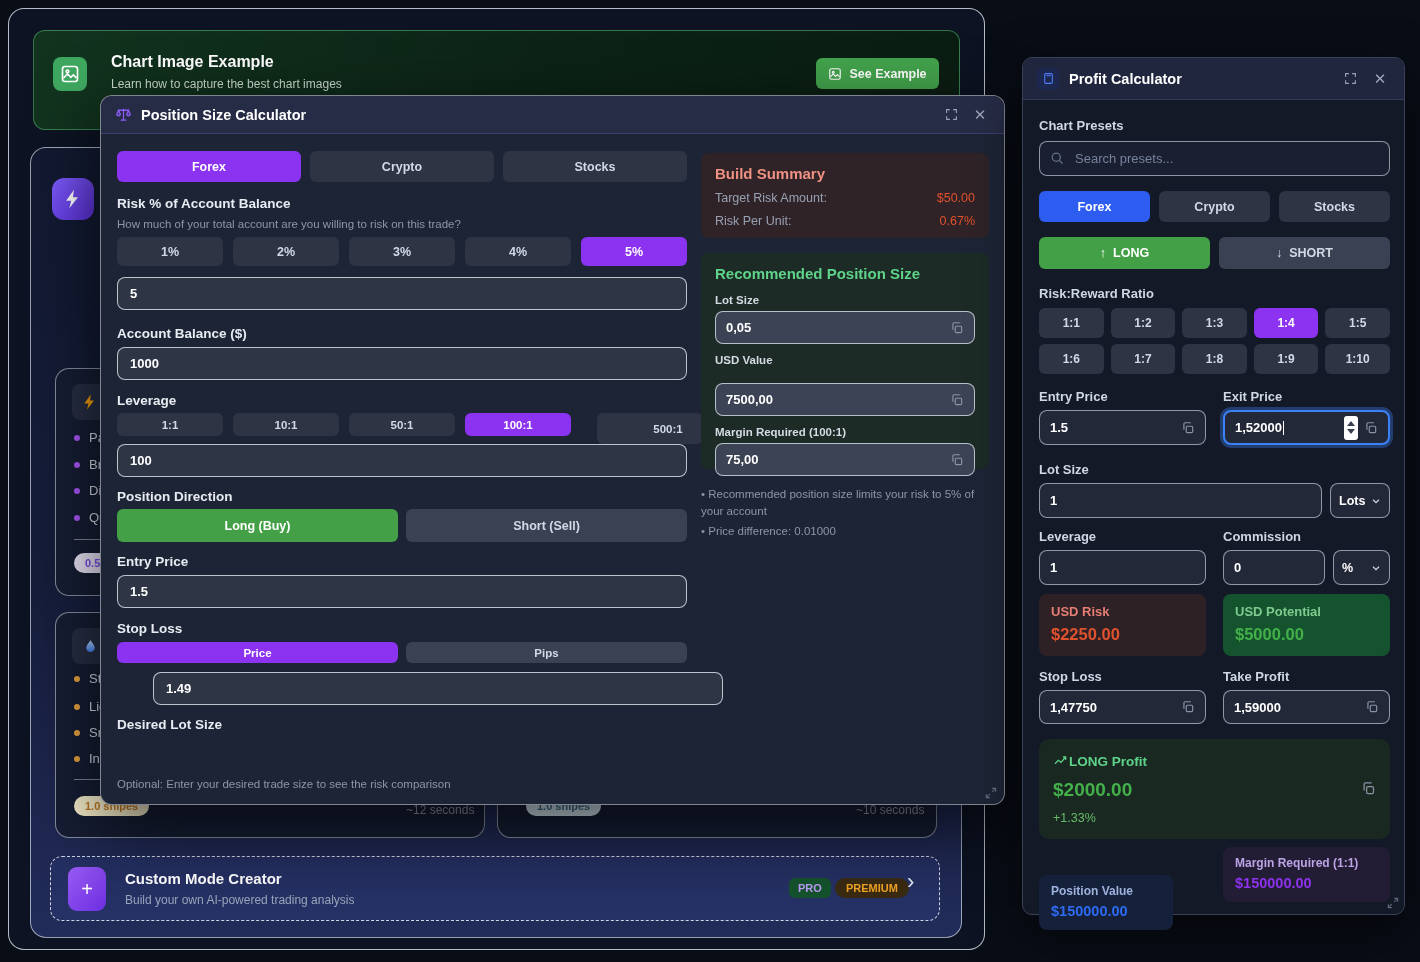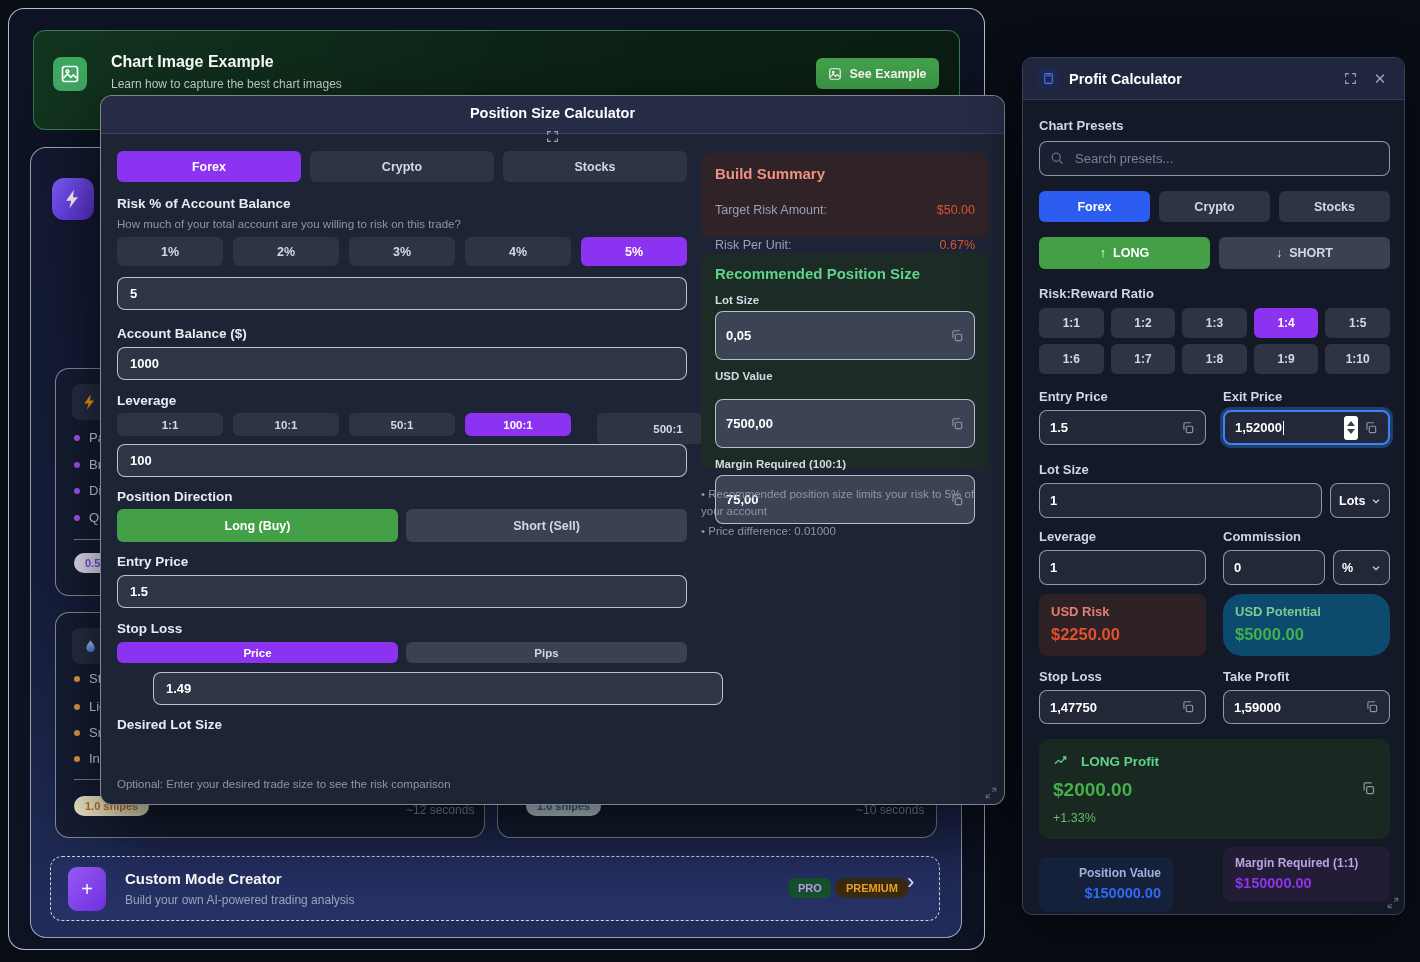--- a/index.html
+++ b/index.html
@@ -47,46 +47,46 @@
   .custom-title{left:74px;top:13px;font-size:15px;font-weight:bold;color:#fff;}
   .custom-sub{left:74px;top:36px;font-size:12px;color:#9aa6bb;}
   .badge-pro{left:738px;top:21px;background:#14532d;color:#bd9bf7;font-size:11px;font-weight:bold;border-radius:6px;padding:4px 9px;}
   .badge-prem{left:784px;top:21px;background:#3a2a12;color:#f0a325;font-size:11px;font-weight:bold;border-radius:10px;padding:4px 11px;}
   .custom-chev{left:856px;top:12px;font-size:22px;color:#e2e8f0;}
 
   
   .psc{left:100px;top:95px;width:905px;height:710px;border:1px solid rgba(226,232,240,.5);border-radius:12px;background:#1d2435;
        box-shadow:0 24px 70px rgba(0,0,0,.65);z-index:5;}
   .psc-head{left:0;top:0;width:100%;height:38px;background:#272c46;border-radius:12px 12px 0 0;border-bottom:1px solid rgba(130,110,230,.25);
-            display:flex;align-items:center;padding:0 14px;gap:9px;flex-direction:column;}
+            display:flex;align-items:center;padding:0 14px;gap:9px;}
   .psc-title{font-size:14.5px;font-weight:bold;color:#fff;flex:1;}
   .win-ic{color:#9aa3b8;display:flex;align-items:center;justify-content:center;width:20px;height:20px;cursor:pointer;}
 
   .seg-btn{display:flex;align-items:center;justify-content:center;border-radius:6px;background:#2e3444;color:#d2d9e6;
            font-size:12.5px;font-weight:600;cursor:pointer;}
   .seg-active-purple{background:#8b33f0;color:#fff;}
   .seg-active-green{background:#43a047;color:#fff;}
   .seg-active-blue{background:#2d5cf0;color:#fff;}
 
   .form-lbl{font-size:13.5px;font-weight:600;color:#e8ecf2;}
   .help-txt{font-size:11.5px;color:#8d96a8;}
   .inp{background:#2e3646;border:1px solid rgba(226,232,240,.8);border-radius:8px;color:#fff;font-size:13px;font-weight:600;
        display:flex;align-items:center;padding:0 12px;}
   .placeholder{color:#77819a;font-weight:400;}
 
   .risk-card{left:600px;top:57px;width:288px;height:85px;background:#2f2327;border-radius:8px;padding:12px 14px;}
   .risk-title{font-size:15px;font-weight:600;color:#ef9183;}
-  .risk-row{display:flex;justify-content:space-between;font-size:12.5px;margin-top:21px;}
+  .risk-row{display:flex;justify-content:space-between;font-size:12.5px;margin-top:9px;}
   .risk-row .k{color:#98a1b3;}
   .risk-row .v{color:#e0512d;}
   .rec-card{left:600px;top:157px;width:288px;height:216px;background:#1c2b25;border-radius:8px;padding:12px 14px;}
   .rec-title{font-size:15px;font-weight:600;color:#5fd38a;}
   .rec-lbl{font-size:11.5px;font-weight:600;color:#d5dbe5;}
   .rec-inp{background:#3c4354;border:1px solid rgba(226,232,240,.75);border-radius:8px;height:31px;display:flex;align-items:center;
-           padding:8px 10px;color:#fff;font-size:13px;font-weight:600;}
+           padding:0 10px;color:#fff;font-size:13px;font-weight:600;}
   .rec-inp .grow{flex:1;}
   .note{left:600px;width:292px;font-size:11.5px;color:#8d96a8;line-height:1.5;}
 
   
   .pc{left:1022px;top:57px;width:383px;height:858px;border:1.5px solid #3a4156;border-radius:10px;background:#141927;
       box-shadow:0 18px 50px rgba(0,0,0,.55);z-index:6;}
   .pc-head{left:0;top:0;width:100%;height:42px;background:#20263e;border-radius:9px 9px 0 0;border-bottom:1px solid #333b58;
            display:flex;align-items:center;padding:0 14px;gap:10px;}
   .pc-title{font-size:14.5px;font-weight:bold;color:#fff;flex:1;}
   .calc-ic{width:22px;height:22px;border-radius:6px;background:#1c2850;display:flex;align-items:center;justify-content:center;}
@@ -96,21 +96,21 @@
   .pc-inp .grow{flex:1;}
   .focus-inp{border:2px solid #3b82f6;box-shadow:0 0 0 3px rgba(59,130,246,.35);}
   .caret{display:inline-block;width:1px;height:14px;background:#fff;margin-left:1px;vertical-align:middle;}
   .spinner{width:14px;height:24px;background:#fff;border-radius:3px;display:flex;flex-direction:column;align-items:center;justify-content:center;gap:3px;margin-right:6px;}
   .tri-up{width:0;height:0;border-left:4px solid transparent;border-right:4px solid transparent;border-bottom:5px solid #39404f;}
   .tri-dn{width:0;height:0;border-left:4px solid transparent;border-right:4px solid transparent;border-top:5px solid #39404f;}
   .sel{background:#222838;border:1px solid rgba(203,213,225,.65);border-radius:8px;color:#fff;font-size:12.5px;font-weight:600;
        display:flex;align-items:center;justify-content:space-between;padding:0 8px;cursor:pointer;}
   .stat-card{border-radius:8px;padding:10px 12px;}
   .sc-risk{background:#2e2126;}  .sc-risk .k{color:#e57d72;} .sc-risk .v{color:#e0512d;}
-  .sc-pot{background:#0c4a6e;border-radius:19px;}   .sc-pot .k{color:#7ecb8f;}  .sc-pot .v{color:#43b04a;}
+  .sc-pot{background:#14532d;}   .sc-pot .k{color:#7ecb8f;}  .sc-pot .v{color:#43b04a;}
   .stat-card .k{font-size:13px;font-weight:600;}
   .stat-card .v{font-size:16.5px;font-weight:bold;margin-top:6px;}
   .profit-card{background:#192821;border-radius:10px;}
   .pv-card{background:#15203a;}  .pv-card .k{color:#9db2dd;} .pv-card .v{color:#2e6bf5;}
   .mr-card{background:#231c35;}  .mr-card .k{color:#bba4e5;} .mr-card .v{color:#8d33f0;}
   .mini-card{border-radius:8px;padding:9px 12px;}
   .mini-card .k{font-size:12px;font-weight:600;}
   .mini-card .v{font-size:14.5px;font-weight:bold;margin-top:5px;}
   .ratio-row{display:flex;gap:7px;}
   .ratio-row .seg-btn{flex:1;height:30px;font-size:12px;font-weight:bold;}
@@ -443,36 +443,36 @@
     </div>
     <div class="abs pc-inp" style="left:200px;top:632px;width:167px;height:34px;">
       <span class="grow">1,59000</span>
       <svg width="14" height="14" viewBox="0 0 24 24" fill="none" stroke="#8a93a5" stroke-width="2">
           <rect x="9" y="9" width="11" height="11" rx="2"></rect>
           <path d="M5 15V5a2 2 0 0 1 2-2h10"></path>
         </svg>
     </div>
 
     <div class="abs profit-card" style="left:16px;top:681px;width:351px;height:100px;">
-      <div style="position:absolute;left:14px;top:14px;display:flex;align-items:flex-end;gap:12px;">
+      <div style="position:absolute;left:14px;top:14px;display:flex;align-items:flex-end;gap:0;">
         <svg width="16" height="16" viewBox="0 0 24 24" fill="none" stroke="#5fd38a" stroke-width="2">
             <path d="M3 16l5-5 4 3 7-8"></path>
             <path d="M15 6h4v4"></path>
           </svg>
         <span style="font-size:13.5px;font-weight:bold;color:#5fd38a;">LONG Profit</span>
       </div>
       <div style="position:absolute;left:14px;top:40px;font-size:19px;font-weight:bold;color:#43b04a;">$2000.00</div>
       <div style="position:absolute;left:14px;top:72px;font-size:12.5px;color:#66bb6a;">+1.33%</div>
       <svg style="position:absolute;right:14px;top:42px;" width="15" height="15" viewBox="0 0 24 24" fill="none" stroke="#8a93a5" stroke-width="2">
           <rect x="9" y="9" width="11" height="11" rx="2"></rect>
           <path d="M5 15V5a2 2 0 0 1 2-2h10"></path>
         </svg>
     </div>
 
-    <div class="abs mini-card pv-card" style="left:16px;top:799px;width:134px;height:55px;text-align:right;">
+    <div class="abs mini-card pv-card" style="left:16px;top:817px;width:134px;height:55px;">
       <div class="k">Position Value</div>
       <div class="v">$150000.00</div>
     </div>
     <div class="abs mini-card mr-card" style="left:200px;top:789px;width:167px;height:55px;">
       <div class="k">Margin Required (1:1)</div>
       <div class="v">$150000.00</div>
     </div>
 
     <div class="abs grip" style="left:363px;top:838px;">
       <svg width="14" height="14" viewBox="0 0 24 24" fill="none" stroke="#9aa3b8" stroke-width="2">

